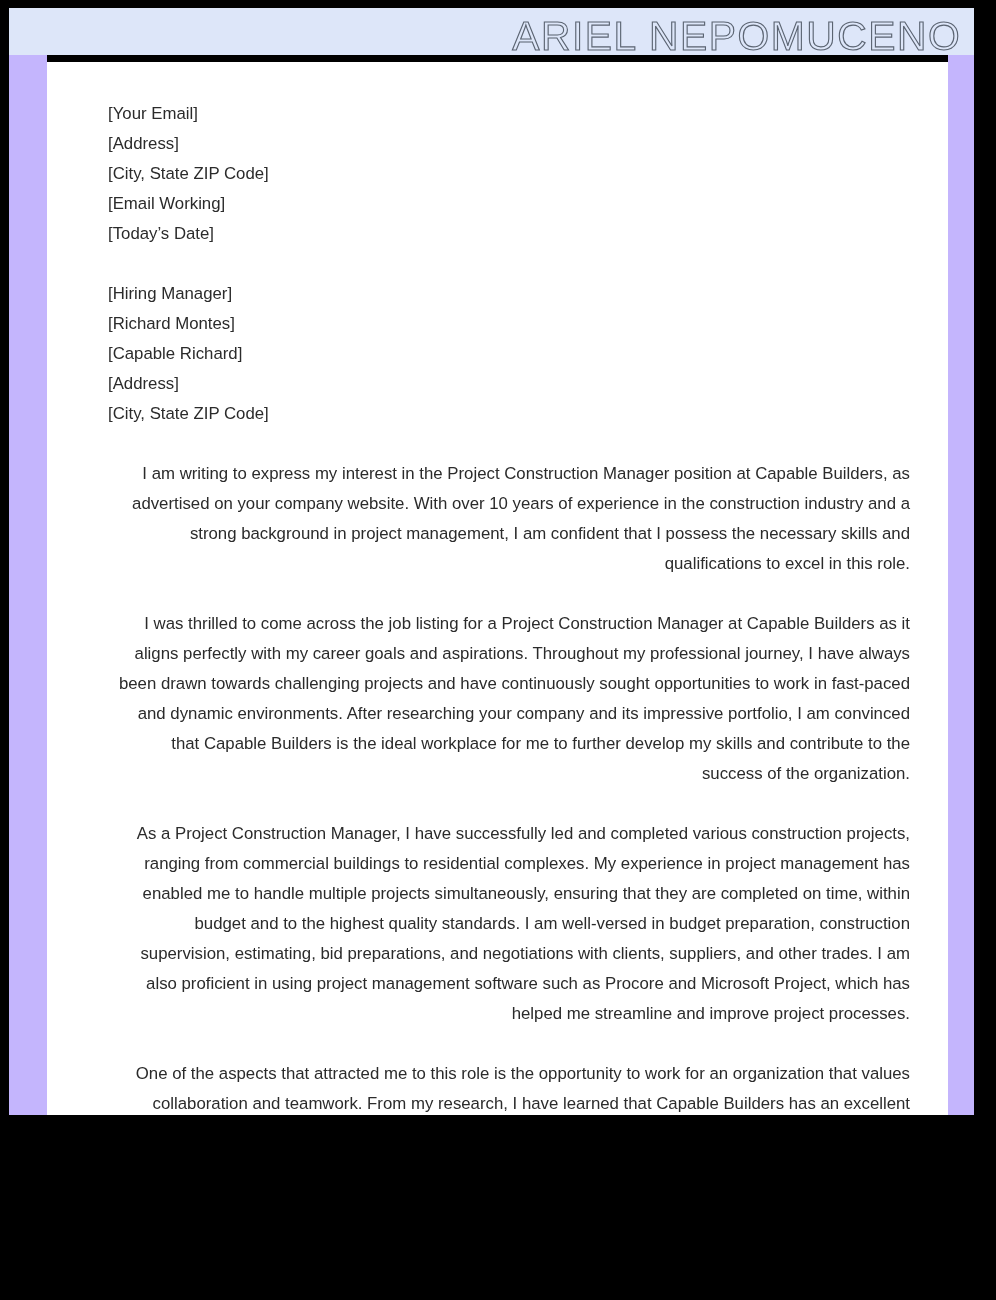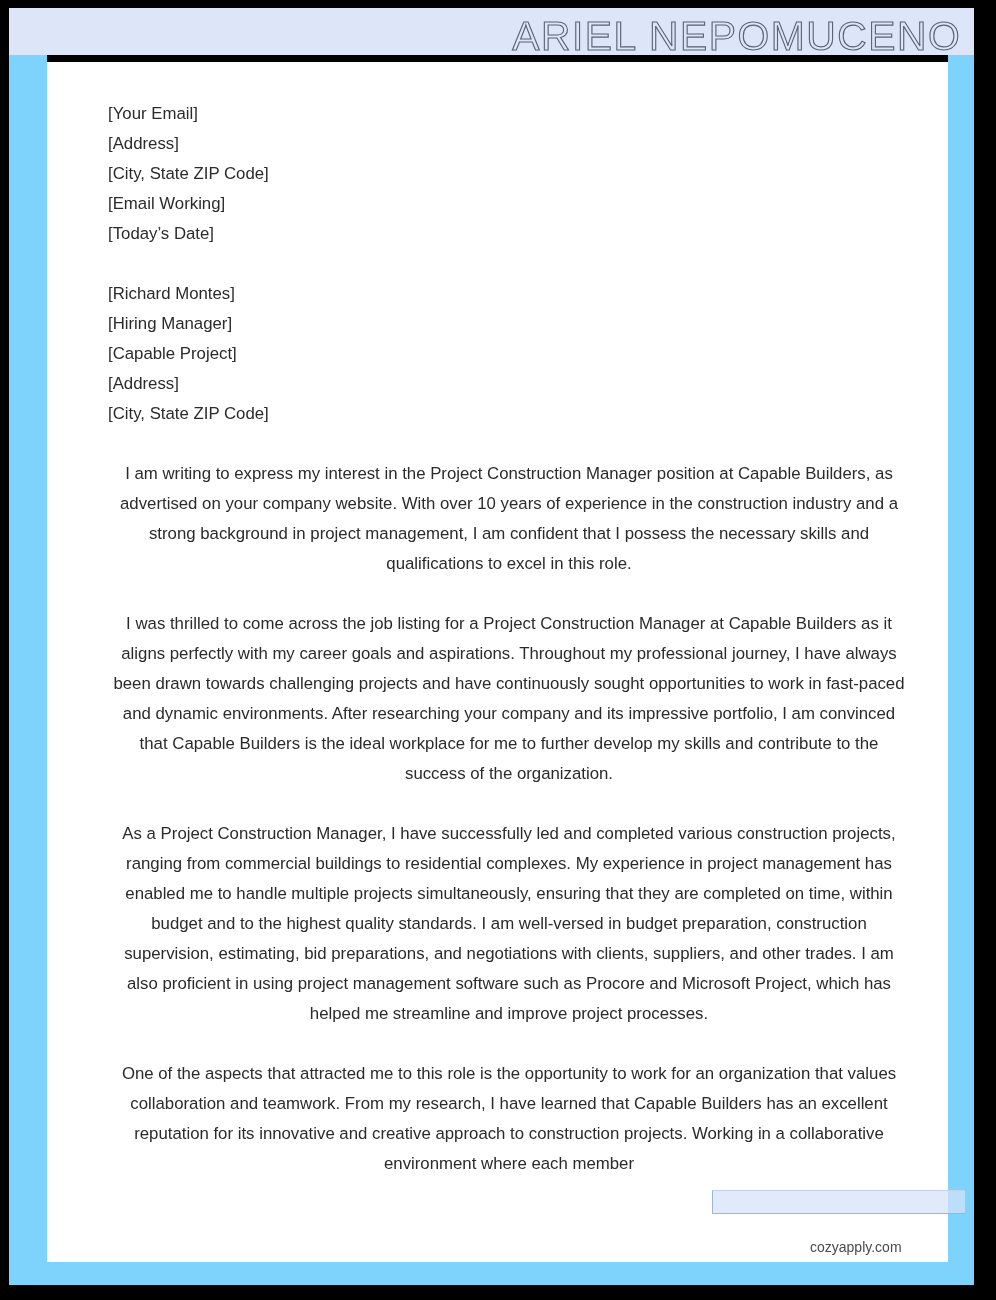--- a/index.html
+++ b/index.html
@@ -24,22 +24,22 @@
     background: #000000;
     box-sizing: border-box;
   }
 
   
   .page-backdrop {
     position: absolute;
     left: 9px;
     top: 8px;
     width: 965px;
-    height: 1277px;
-    background: #7dd3fc;
+    height: 1107px;
+    background: #c4b5fd;
     overflow: hidden;
   }
 
   
   .header-band {
     position: absolute;
     left: 0;
     top: 0;
     width: 965px;
     height: 47px;
@@ -101,21 +101,21 @@
     display: block;
     white-space: nowrap;
   }
 
   .salutation {
     margin: 0 0 30px 0;
   }
 
   .letter-para {
     margin: 0 0 30px 0;
-    text-align: center;
+    text-align: right;
   }
 
   
   .watermark {
     position: absolute;
     left: 703px;
     top: 1182px;
     width: 253px;
     height: 24px;
     background: rgba(214, 226, 248, 0.72);
@@ -155,23 +155,23 @@
 
         <div class="addr-block">
           <span class="addr-line">[Your Email]</span>
           <span class="addr-line">[Address]</span>
           <span class="addr-line">[City, State ZIP Code]</span>
           <span class="addr-line">[Email Working]</span>
           <span class="addr-line">[Today’s Date]</span>
         </div>
 
         <div class="addr-block">
+          <span class="addr-line">[Hiring Manager]</span>
           <span class="addr-line">[Richard Montes]</span>
-          <span class="addr-line">[Hiring Manager]</span>
-          <span class="addr-line">[Capable Project]</span>
+          <span class="addr-line">[Capable Richard]</span>
           <span class="addr-line">[Address]</span>
           <span class="addr-line">[City, State ZIP Code]</span>
         </div>
 
 
         <p class="letter-para">I am writing to express my interest in the Project Construction Manager position at Capable Builders, as advertised on your company website. With over 10 years of experience in the construction industry and a strong background in project management, I am confident that I possess the necessary skills and qualifications to excel in this role.</p>
         <p class="letter-para">I was thrilled to come across the job listing for a Project Construction Manager at Capable Builders as it aligns perfectly with my career goals and aspirations. Throughout my professional journey, I have always been drawn towards challenging projects and have continuously sought opportunities to work in fast-paced and dynamic environments. After researching your company and its impressive portfolio, I am convinced that Capable Builders is the ideal workplace for me to further develop my skills and contribute to the success of the organization.</p>
         <p class="letter-para">As a Project Construction Manager, I have successfully led and completed various construction projects, ranging from commercial buildings to residential complexes. My experience in project management has enabled me to handle multiple projects simultaneously, ensuring that they are completed on time, within budget and to the highest quality standards. I am well-versed in budget preparation, construction supervision, estimating, bid preparations, and negotiations with clients, suppliers, and other trades. I am also proficient in using project management software such as Procore and Microsoft Project, which has helped me streamline and improve project processes.</p>
         <p class="letter-para">One of the aspects that attracted me to this role is the opportunity to work for an organization that values collaboration and teamwork. From my research, I have learned that Capable Builders has an excellent reputation for its innovative and creative approach to construction projects. Working in a collaborative environment where each member</p>
 

